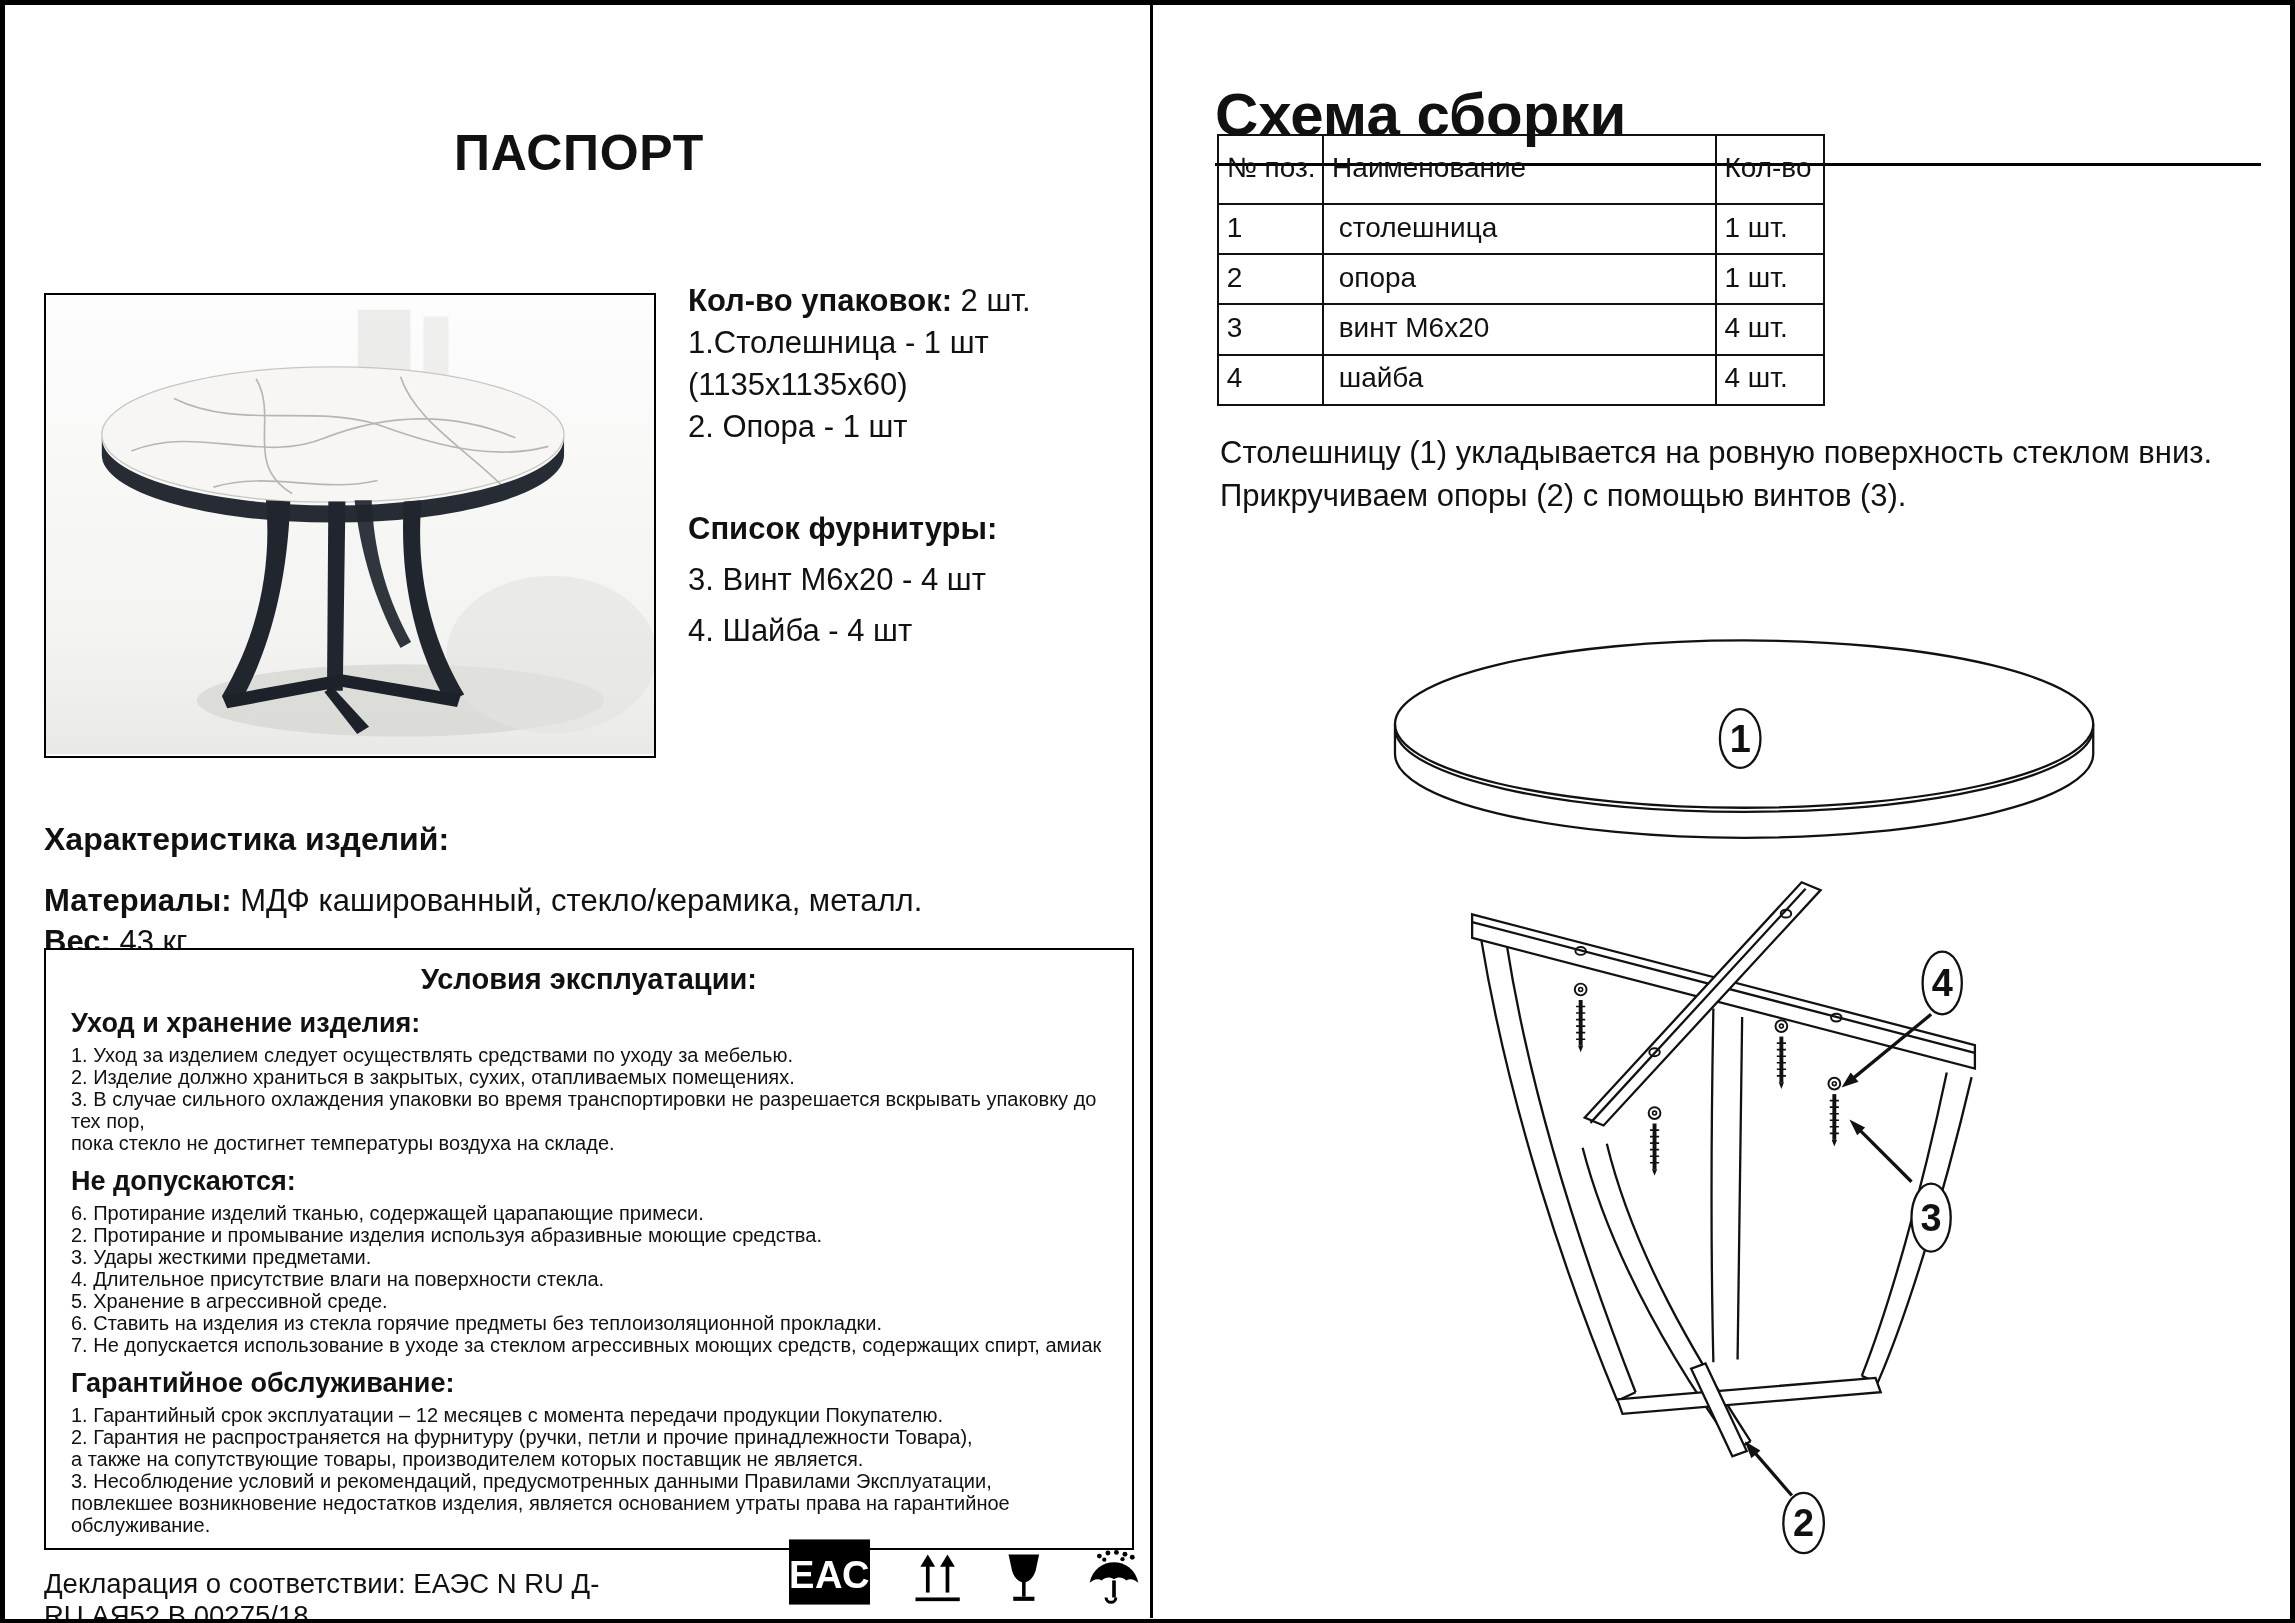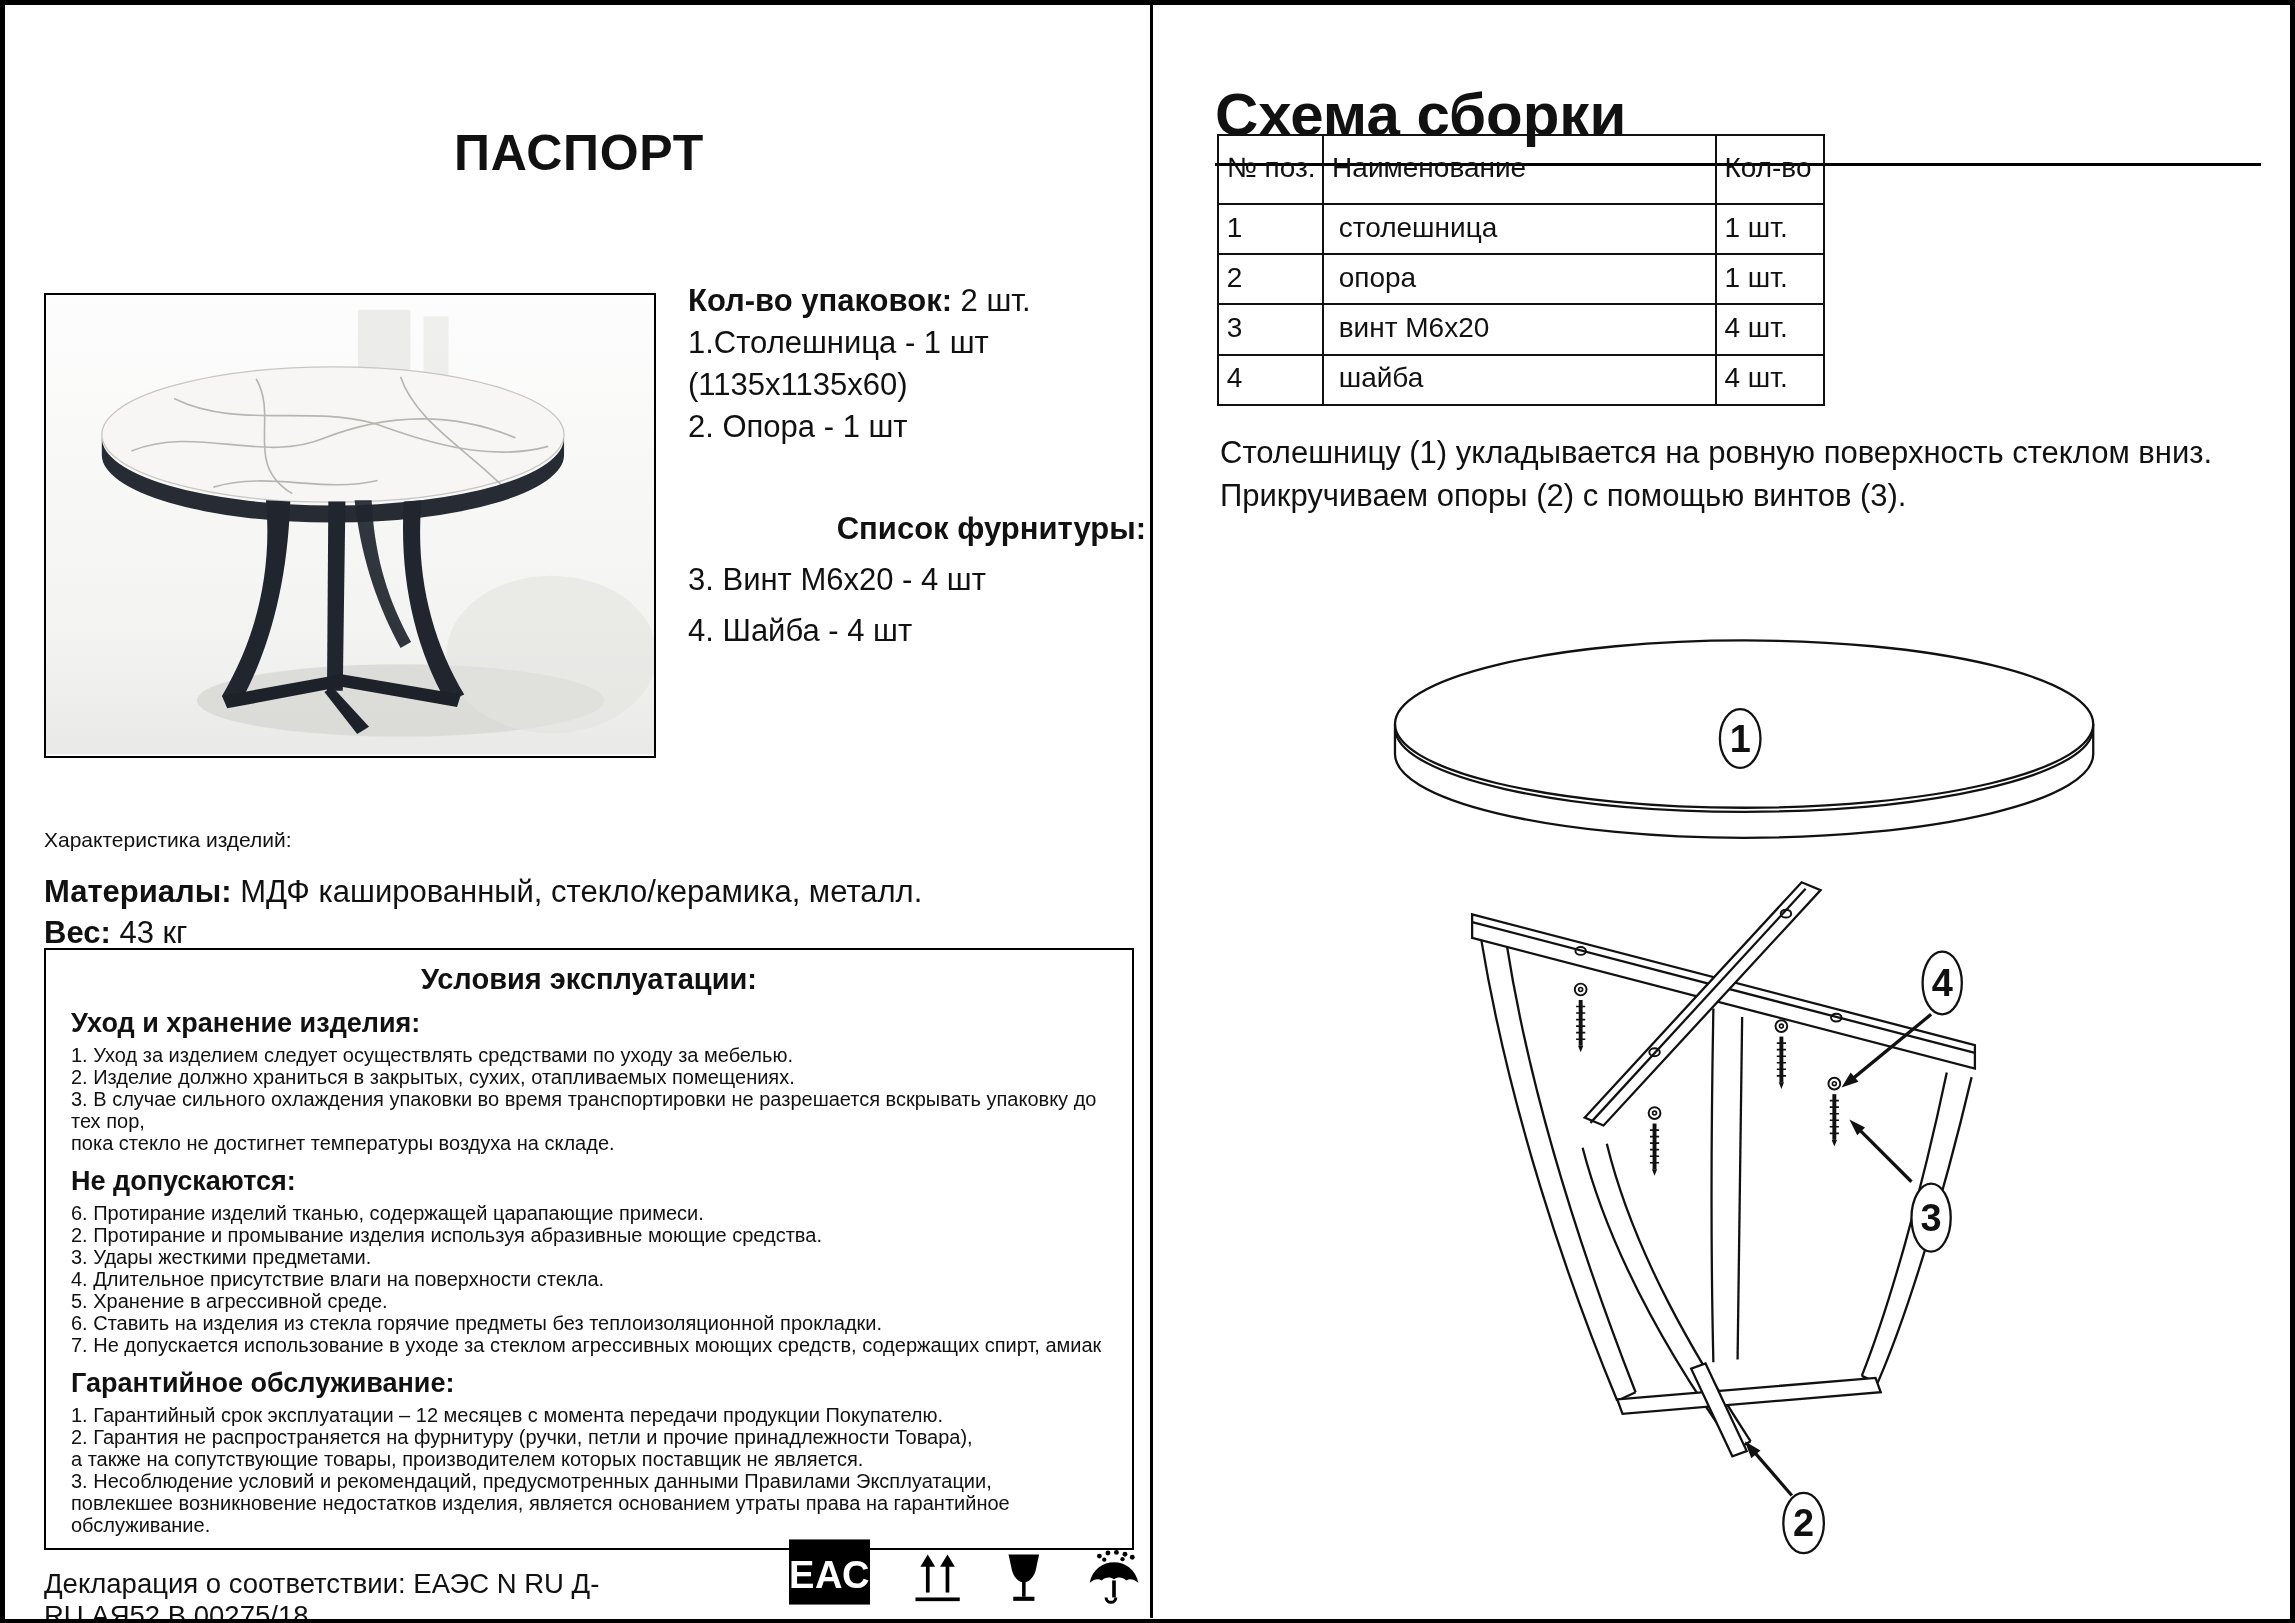--- a/index.html
+++ b/index.html
@@ -13,21 +13,21 @@
     color:#111;
     overflow:hidden;
   }
   .page-left{
     position:absolute;left:0;top:0;width:1148px;height:1613px;
     border-right:3.3px solid #000;box-sizing:border-box;
   }
   .page-right{
     position:absolute;left:1151px;top:0;width:1134px;height:1613px;
   }
-  .b{font-weight:bold;text-align:right;}
+  .b{font-weight:bold;}
 
   
   .passport-title{
     position:absolute;left:0;top:119px;width:1148px;
     text-align:center;font-size:50px;font-weight:bold;letter-spacing:0.7px;
   }
   .photo-box{
     position:absolute;left:39px;top:288px;width:612px;height:465px;
     border:2px solid #000;box-sizing:border-box;background:#fff;
   }
@@ -37,21 +37,21 @@
     font-size:31px;line-height:42px;
   }
   .pack-info p{margin:0;}
   .pack-info .hw-head{margin-top:60px;}
   .pack-info .hw-item{margin-top:9.2px;}
   .chars{
     position:absolute;left:39px;top:814px;width:1059px;
     font-size:31px;line-height:41px;
   }
   .chars p{margin:0;}
-  .chars .heading{font-size:21px;font-weight:normal;margin-bottom:11px;}
+  .chars .heading{font-size:32px;font-weight:bold;margin-bottom:20px;}
   .cond-box{
     position:absolute;left:39px;top:943px;width:1090px;
     border:2px solid #000;box-sizing:border-box;
     padding:9.2px 25px 11.8px 25px;background:#fff;
   }
   .cond-title{text-align:center;font-size:29px;font-weight:bold;margin:3.9px 0 5.2px 0;}
   .cond-sec{font-size:27px;font-weight:bold;margin:11.8px 0 5.2px 0;}
   .cond-item{font-size:20px;line-height:22px;}
   .decl{
     position:absolute;left:39px;top:1563px;width:784px;font-size:27.5px;

